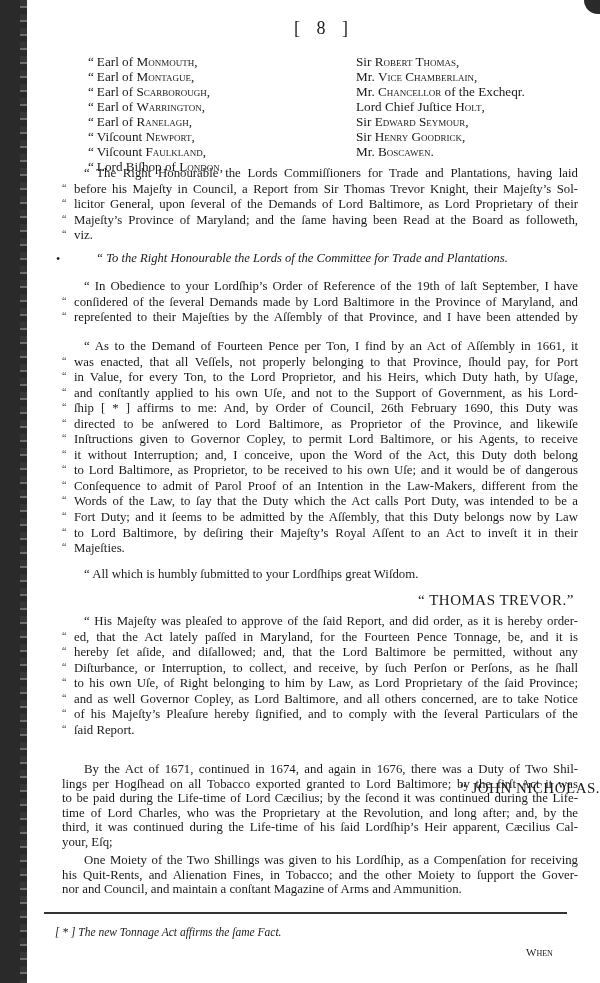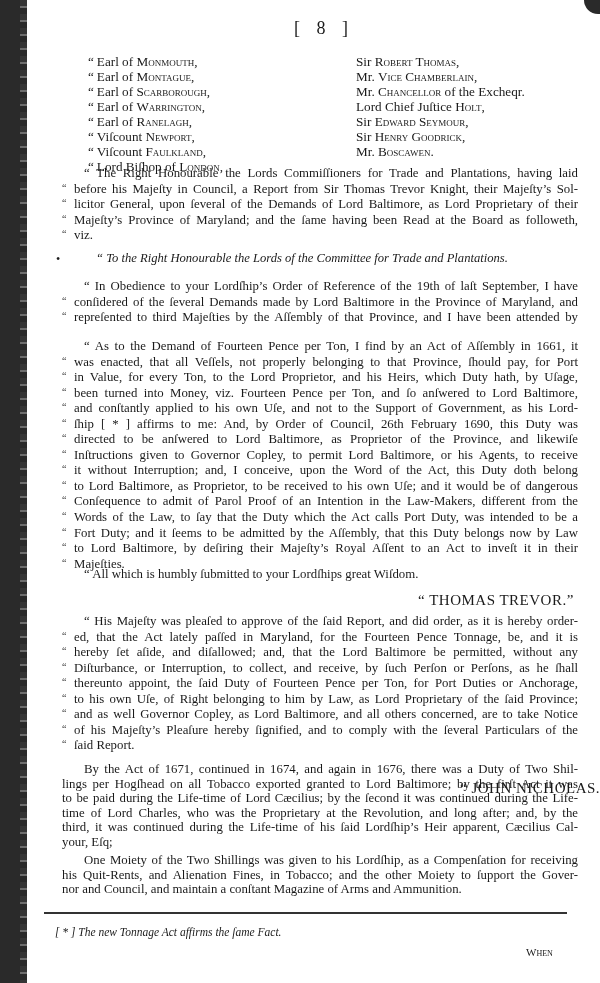--- a/index.html
+++ b/index.html
@@ -88,28 +88,27 @@
     <span class="line"><span class="qq">“</span><span>Majeſty’s Province of Maryland; and the ſame having been Read at the Board as followeth,</span></span>
     <span class="line last"><span class="qq">“</span><span>viz.</span></span>
   </div>
 
 <div class="mark" style="left:56px;top:252px;">•</div>
 <div class="heading">“ To the Right Honourable the Lords of the Committee for Trade and Plantations.</div>
 
 <div class="block" style="top:279px;" id="para2">
     <span class="line ind"><span>“ In Obedience to your Lordſhip’s Order of Reference of the 19th of laſt September, I have</span></span>
     <span class="line"><span class="qq">“</span><span>conſidered of the ſeveral Demands made by Lord Baltimore in the Province of Maryland, and</span></span>
-    <span class="line"><span class="qq">“</span><span>repreſented to third Majeſties by the Aſſembly of that Province, and I have been attended by</span></span>
+    <span class="line"><span class="qq">“</span><span>repreſented to their Majeſties by the Aſſembly of that Province, and I have been attended by</span></span>
   </div>
 
 <div class="block" style="top:339px;" id="para3">
     <span class="line ind"><span>“ As to the Demand of Fourteen Pence per Ton, I find by an Act of Aſſembly in 1661, it</span></span>
     <span class="line"><span class="qq">“</span><span>was enacted, that all Veſſels, not properly belonging to that Province, ſhould pay, for Port</span></span>
     <span class="line"><span class="qq">“</span><span>in Value, for every Ton, to the Lord Proprietor, and his Heirs, which Duty hath, by Uſage,</span></span>
-    <span class="line"><span class="qq">“</span><span>been turned into Money, viz. Fourteen Pence per Ton, and ſo anſwered to Lord Baltimore,</span></span>
     <span class="line"><span class="qq">“</span><span>and conſtantly applied to his own Uſe, and not to the Support of Government, as his Lord-</span></span>
     <span class="line"><span class="qq">“</span><span>ſhip [ * ] affirms to me: And, by Order of Council, 26th February 1690, this Duty was</span></span>
     <span class="line"><span class="qq">“</span><span>directed to be anſwered to Lord Baltimore, as Proprietor of the Province, and likewiſe</span></span>
     <span class="line"><span class="qq">“</span><span>Inſtructions given to Governor Copley, to permit Lord Baltimore, or his Agents, to receive</span></span>
     <span class="line"><span class="qq">“</span><span>it without Interruption; and, I conceive, upon the Word of the Act, this Duty doth belong</span></span>
     <span class="line"><span class="qq">“</span><span>to Lord Baltimore, as Proprietor, to be received to his own Uſe; and it would be of dangerous</span></span>
     <span class="line"><span class="qq">“</span><span>Conſequence to admit of Parol Proof of an Intention in the Law-Makers, different from the</span></span>
     <span class="line"><span class="qq">“</span><span>Words of the Law, to ſay that the Duty which the Act calls Port Duty, was intended to be a</span></span>
     <span class="line"><span class="qq">“</span><span>Fort Duty; and it ſeems to be admitted by the Aſſembly, that this Duty belongs now by Law</span></span>
     <span class="line"><span class="qq">“</span><span>to Lord Baltimore, by deſiring their Majeſty’s Royal Aſſent to an Act to inveſt it in their</span></span>
@@ -120,21 +119,20 @@
   <span class="line last ind">“ All which is humbly ſubmitted to your Lordſhips great Wiſdom.</span>
 </div>
 
 <div class="sig" style="left:418px;top:592px;">“ THOMAS TREVOR.”</div>
 
 <div class="block" style="top:614px;" id="para5">
     <span class="line ind"><span>“ His Majeſty was pleaſed to approve of the ſaid Report, and did order, as it is hereby order-</span></span>
     <span class="line"><span class="qq">“</span><span>ed, that the Act lately paſſed in Maryland, for the Fourteen Pence Tonnage, be, and it is</span></span>
     <span class="line"><span class="qq">“</span><span>hereby ſet aſide, and diſallowed; and, that the Lord Baltimore be permitted, without any</span></span>
     <span class="line"><span class="qq">“</span><span>Diſturbance, or Interruption, to collect, and receive, by ſuch Perſon or Perſons, as he ſhall</span></span>
-    <span class="line"><span class="qq">“</span><span>thereunto appoint, the ſaid Duty of Fourteen Pence per Ton, for Port Duties or Anchorage,</span></span>
     <span class="line"><span class="qq">“</span><span>to his own Uſe, of Right belonging to him by Law, as Lord Proprietary of the ſaid Province;</span></span>
     <span class="line"><span class="qq">“</span><span>and as well Governor Copley, as Lord Baltimore, and all others concerned, are to take Notice</span></span>
     <span class="line"><span class="qq">“</span><span>of his Majeſty’s Pleaſure hereby ſignified, and to comply with the ſeveral Particulars of the</span></span>
     <span class="line last"><span class="qq">“</span><span>ſaid Report.</span></span>
   </div>
 
 <div class="sig" style="left:420px;top:780px;margin-left:40px;">“ JOHN NICHOLAS.”</div>
 
 <div class="block" style="top:762px;" id="para6">
     <span class="line ind"><span>By the Act of 1671, continued in 1674, and again in 1676, there was a Duty of Two Shil-</span></span>

